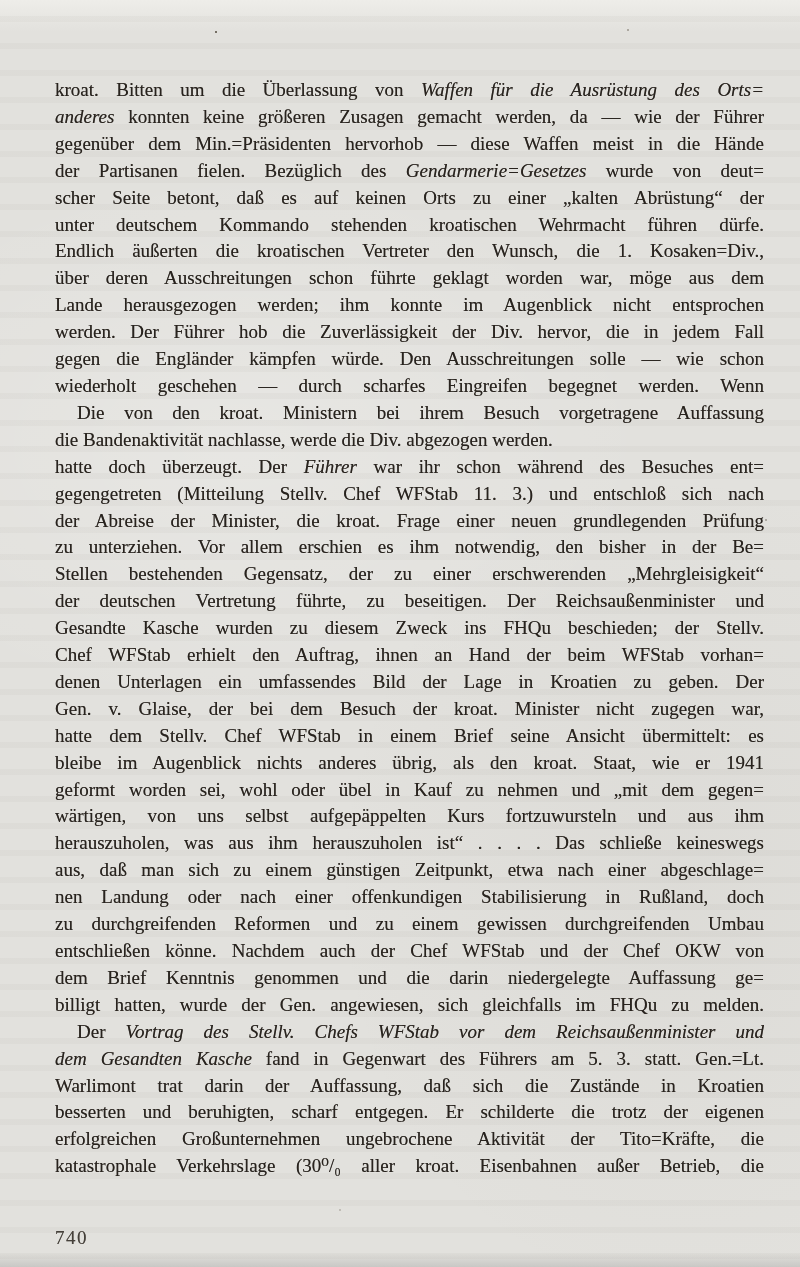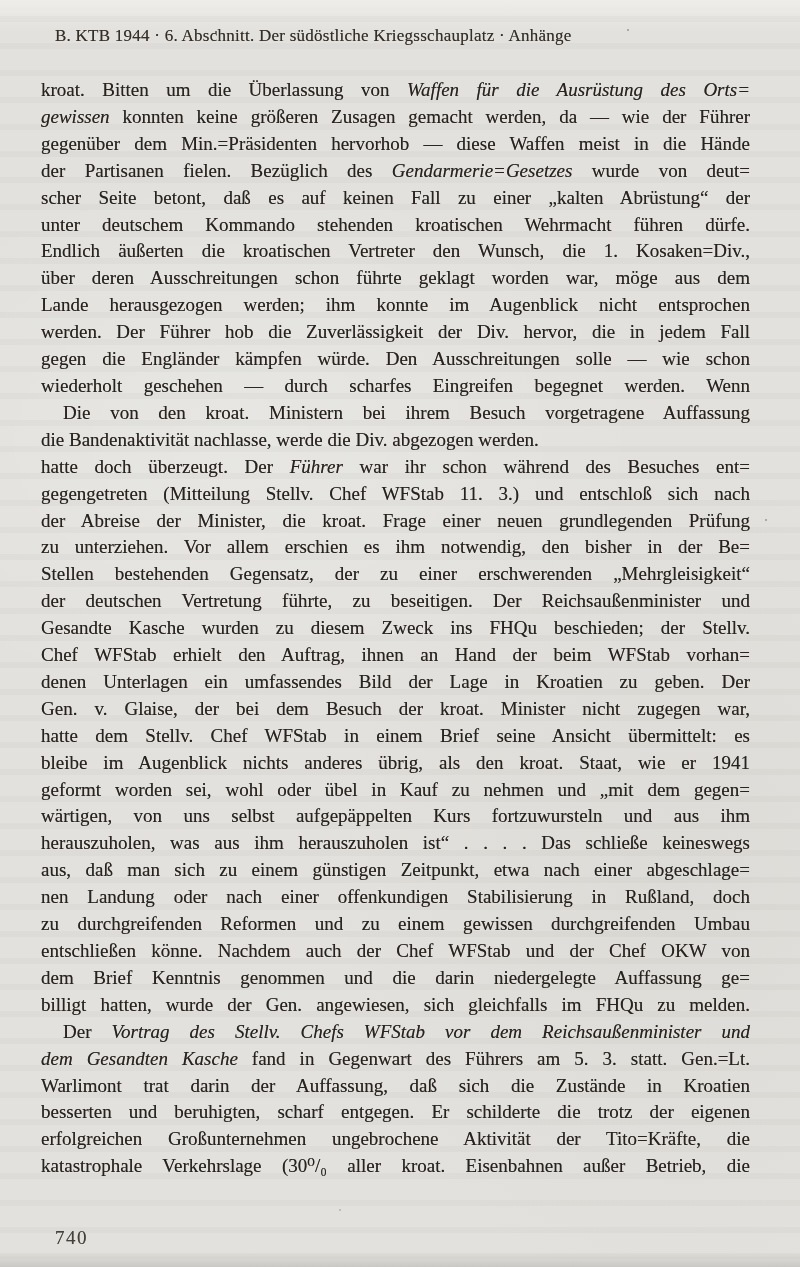--- a/index.html
+++ b/index.html
@@ -29,46 +29,45 @@
         rgba(128,122,112,0.05) 16px, rgba(128,122,112,0.05) 22px,
         transparent 22px, transparent 26.9px);
   }
   .header {
     position:absolute; left:55px; top:26px;
     font-size:17px; color:#332e27; letter-spacing:0.25px;
     text-shadow:0 0 0.4px rgba(51,46,39,0.55);
     white-space:nowrap;
   }
   .textblock {
-    position:absolute; left:41px; top:77px; width:709px;
+    position:absolute; left:55px; top:77px; width:709px;
     font-size:19px; line-height:26.9px; color:#28231e;
     text-shadow:0 0 0.45px rgba(40,35,30,0.55);
   }
   .line { text-align:justify; text-align-last:justify; }
   .line.last { text-align-last:left; }
   .line.indent { text-indent:22px; }
   .it { font-style:italic; }
   .pagenum {
     position:absolute; left:55px; top:1227px;
     font-size:19px; color:#45403a; letter-spacing:1.5px;
     text-shadow:0 0 0.4px rgba(69,64,58,0.5);
   }
 </style>
 </head>
 <body>
 
 <div class="page">
   <div class="noise"></div>
-  <div class="header">B. KTB 1944 · 6. Abschnitt. Der südöstliche Kriegsschauplatz · Anhänge</div>
   <div class="textblock">
       <div class="line"><span>kroat. Bitten um die Überlassung von </span><span class="it">Waffen für die Ausrüstung des Orts=</span></div>
-      <div class="line"><span class="it">gewissen</span><span> konnten keine größeren Zusagen gemacht werden, da — wie der Führer</span></div>
+      <div class="line"><span class="it">anderes</span><span> konnten keine größeren Zusagen gemacht werden, da — wie der Führer</span></div>
       <div class="line"><span>gegenüber dem Min.=Präsidenten hervorhob — diese Waffen meist in die Hände</span></div>
       <div class="line"><span>der Partisanen fielen. Bezüglich des </span><span class="it">Gendarmerie=Gesetzes</span><span> wurde von deut=</span></div>
-      <div class="line"><span>scher Seite betont, daß es auf keinen Fall zu einer „kalten Abrüstung“ der</span></div>
+      <div class="line"><span>scher Seite betont, daß es auf keinen Orts zu einer „kalten Abrüstung“ der</span></div>
       <div class="line"><span>unter deutschem Kommando stehenden kroatischen Wehrmacht führen dürfe.</span></div>
       <div class="line"><span>Endlich äußerten die kroatischen Vertreter den Wunsch, die 1. Kosaken=Div.,</span></div>
       <div class="line"><span>über deren Ausschreitungen schon führte geklagt worden war, möge aus dem</span></div>
       <div class="line"><span>Lande herausgezogen werden; ihm konnte im Augenblick nicht entsprochen</span></div>
       <div class="line"><span>werden. Der Führer hob die Zuverlässigkeit der Div. hervor, die in jedem Fall</span></div>
       <div class="line"><span>gegen die Engländer kämpfen würde. Den Ausschreitungen solle — wie schon</span></div>
       <div class="line"><span>wiederholt geschehen — durch scharfes Eingreifen begegnet werden. Wenn</span></div>
       <div class="line indent"><span>Die von den kroat. Ministern bei ihrem Besuch vorgetragene Auffassung</span></div>
       <div class="line last"><span>die Bandenaktivität nachlasse, werde die Div. abgezogen werden.</span></div>
       <div class="line"><span>hatte doch überzeugt. Der </span><span class="it">Führer</span><span> war ihr schon während des Besuches ent=</span></div>

